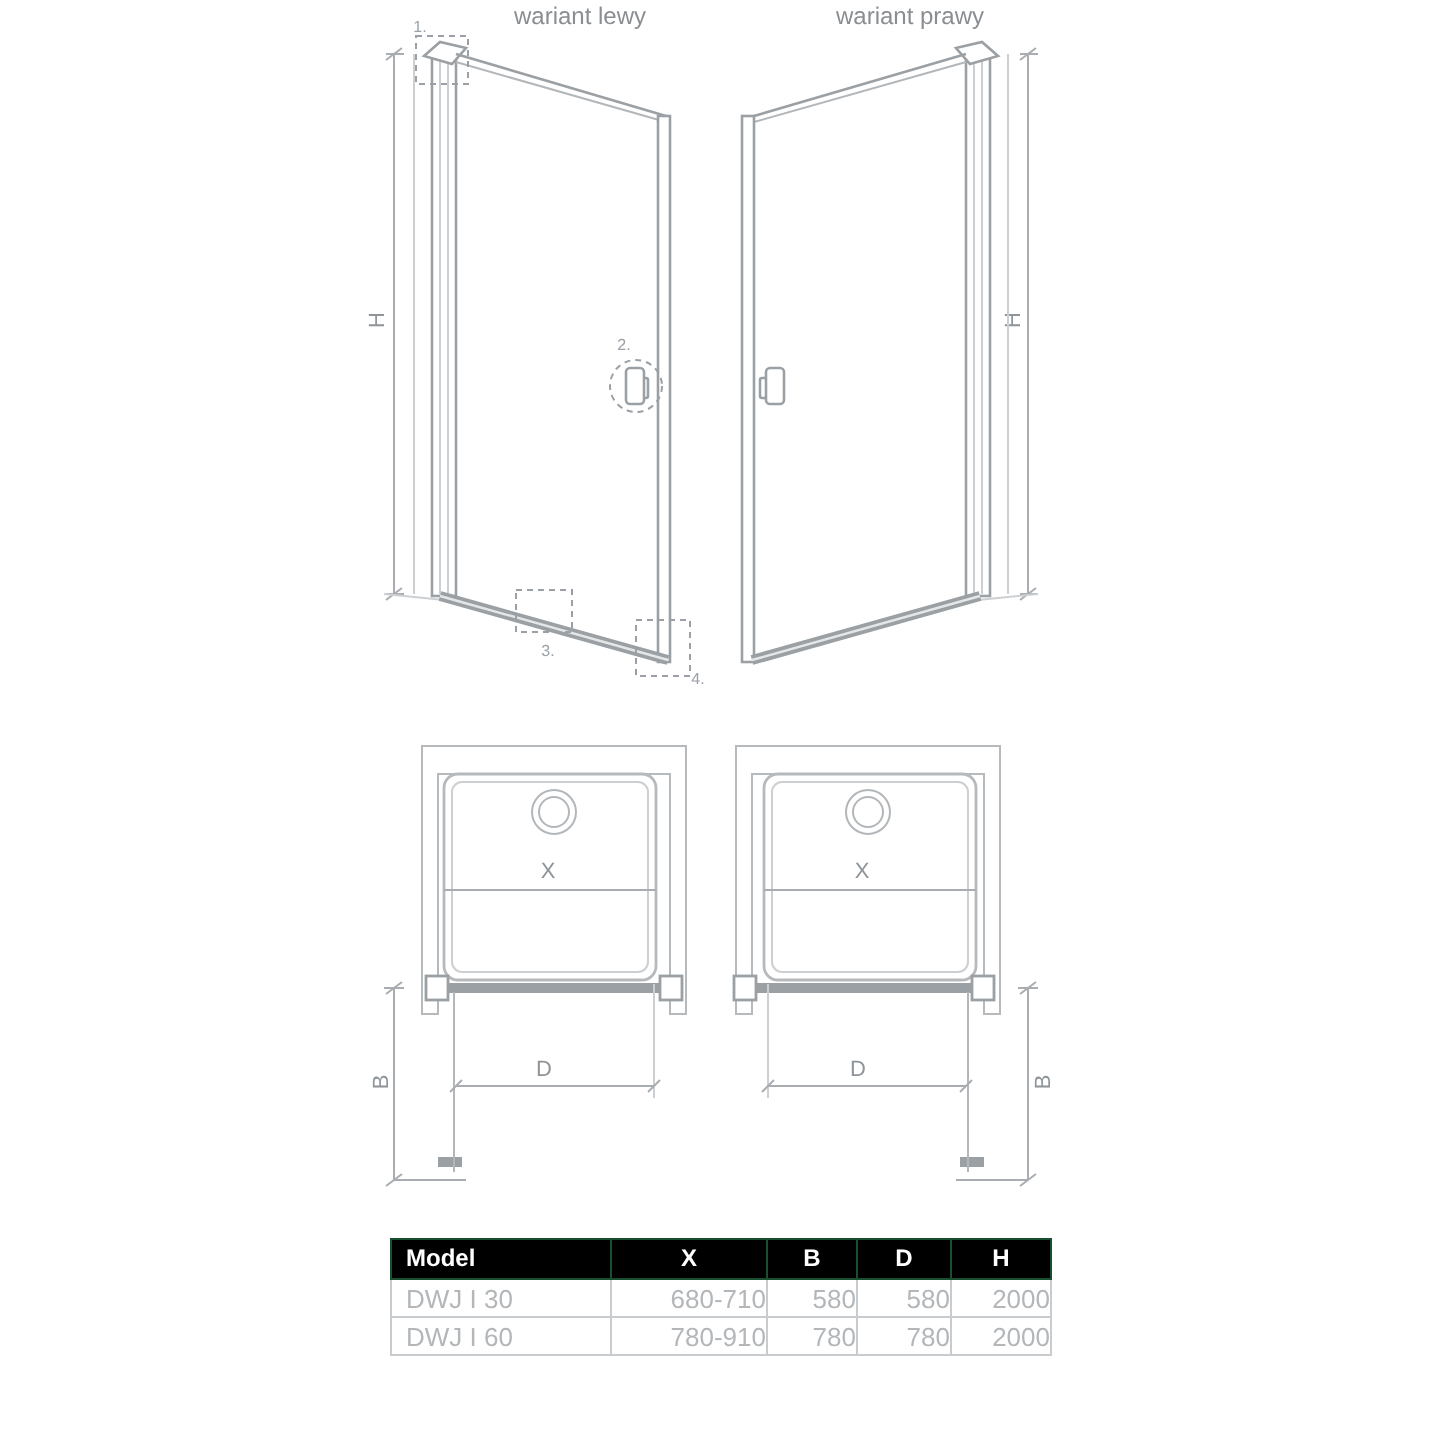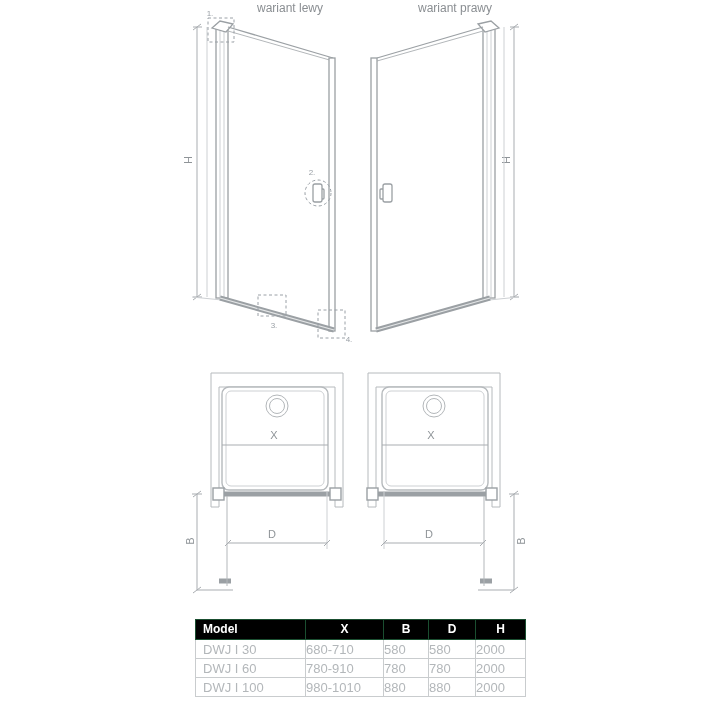--- a/index.html
+++ b/index.html
@@ -34,21 +34,21 @@
     font-family:"Liberation Sans", sans-serif;
   }
   #spec-table th {
     background:#000000; color:#ffffff; font-weight:bold; font-size:12px;
     height:16px; padding:1px 0 2px 0; border:1px solid #1a4e30;
     border-left:1px solid rgba(255,255,255,0.35); text-align:center;
   }
   #spec-table th.model { text-align:left; padding-left:7px; border-left:1px solid #1a4e30; }
   #spec-table td {
     background:#ffffff; color:#b3b7ba; font-size:13px; height:16px;
-    border:1px solid #c9ccce; text-align:left; padding:1px 0;
+    border:1px solid #c9ccce; text-align:right; padding:1px 0;
   }
   #spec-table td.model { text-align:left; padding-left:7px; }
   .col-model { width:110px; } .col-x { width:78px; }
   .col-b { width:45px; } .col-d { width:47px; } .col-h { width:50px; }
 </style>
 </head>
 <body>
 
 <div id="stage">
 <svg width="720" height="615" viewBox="0 0 720 615">
@@ -224,22 +224,15 @@
       <td>580</td>
       <td>2000</td>
     </tr>
     <tr>
       <td class="model">DWJ I 60</td>
       <td>780-910</td>
       <td>780</td>
       <td>780</td>
       <td>2000</td>
     </tr>
-    <tr>
-      <td class="model">DWJ I 100</td>
-      <td>980-1010</td>
-      <td>880</td>
-      <td>880</td>
-      <td>2000</td>
-    </tr>
   </tbody>
 </table>
 </div>
 
 </body></html>

